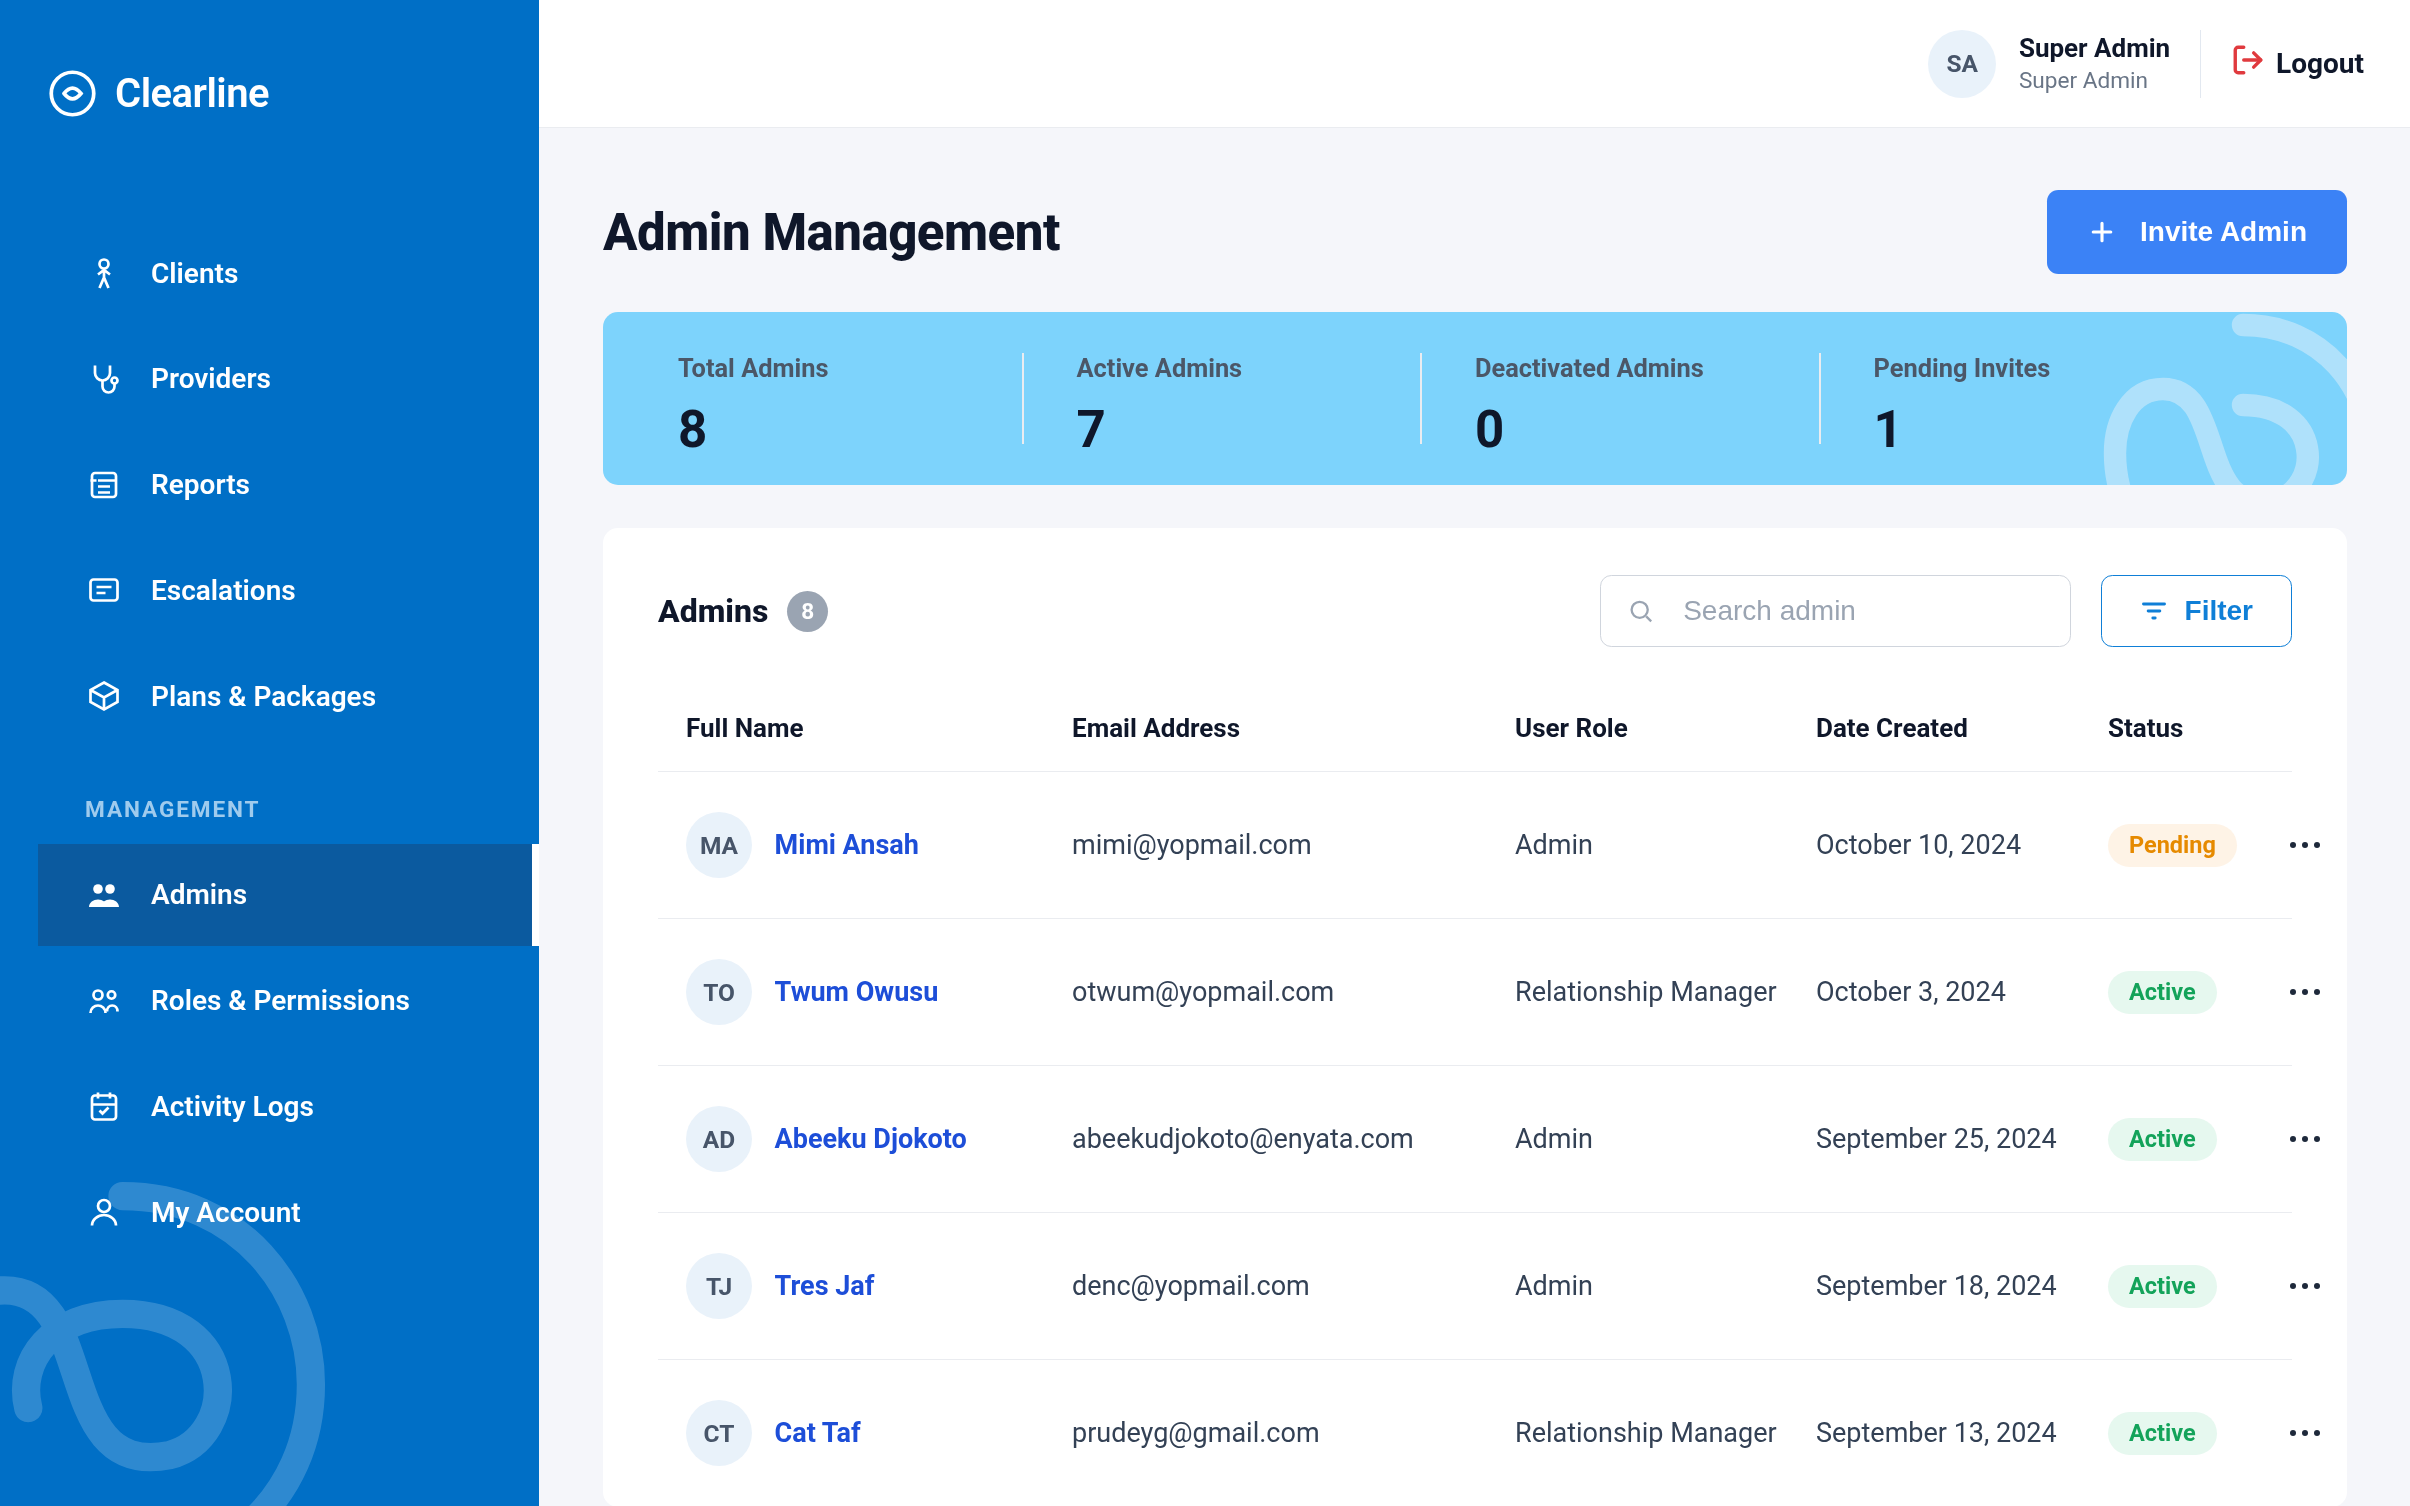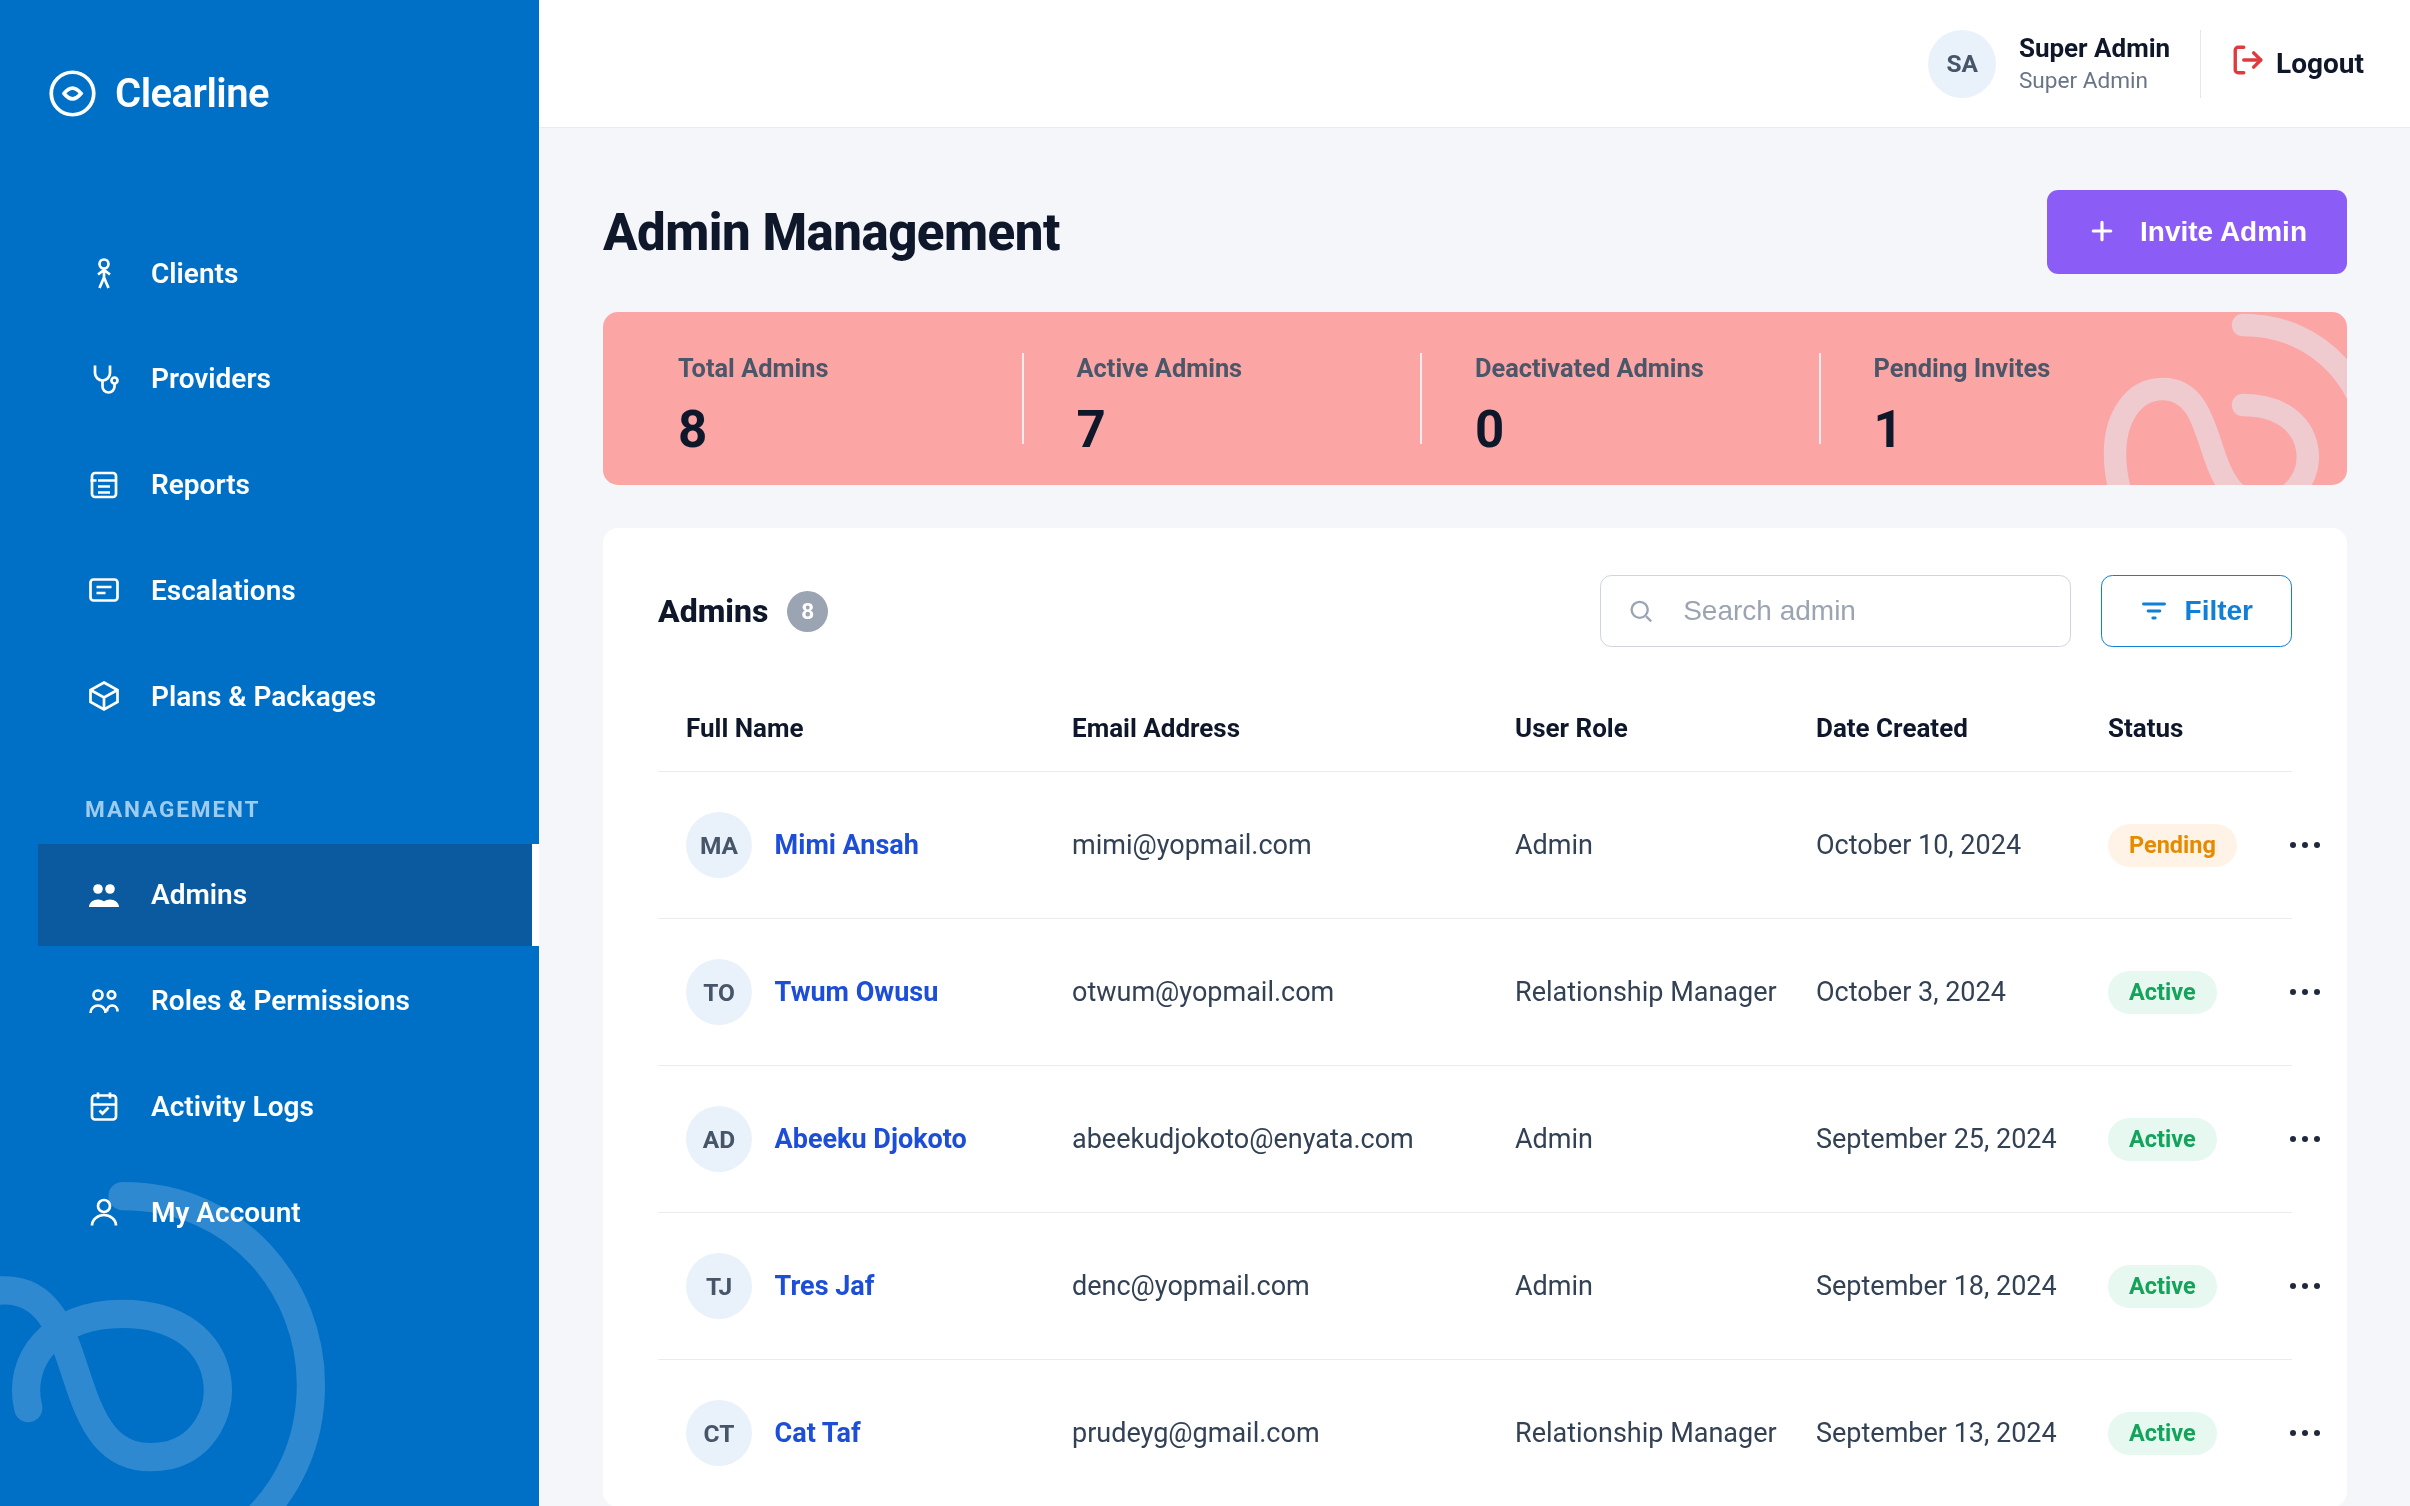--- a/index.html
+++ b/index.html
@@ -174,34 +174,35 @@
       padding: 62px 64px 38px 64px;
     }
     .page-title {
       font-size: 51px;
       font-weight: 800;
       color: #0F172A;
       letter-spacing: -0.5px;
     }
     .btn-primary {
       display: flex;
+      align-items: center;
       gap: 23px;
-      background: #8b5cf6;
+      background: #3b82f6;
       color: #ffffff;
       font-size: 28px;
       font-weight: 700;
       padding: 26px 40px;
       border-radius: 11.3px;
       border: none;
       cursor: pointer;
     }
     
     .stats-card {
       margin: 0 64px;
-      background: #fca5a5;
+      background: #7dd3fc;
       border-radius: 15px;
       padding: 41px 75px;
       display: flex;
       gap: 0;
       position: relative;
       overflow: hidden;
     }
     .stats-swirl {
       position: absolute;
       right: -56px;

